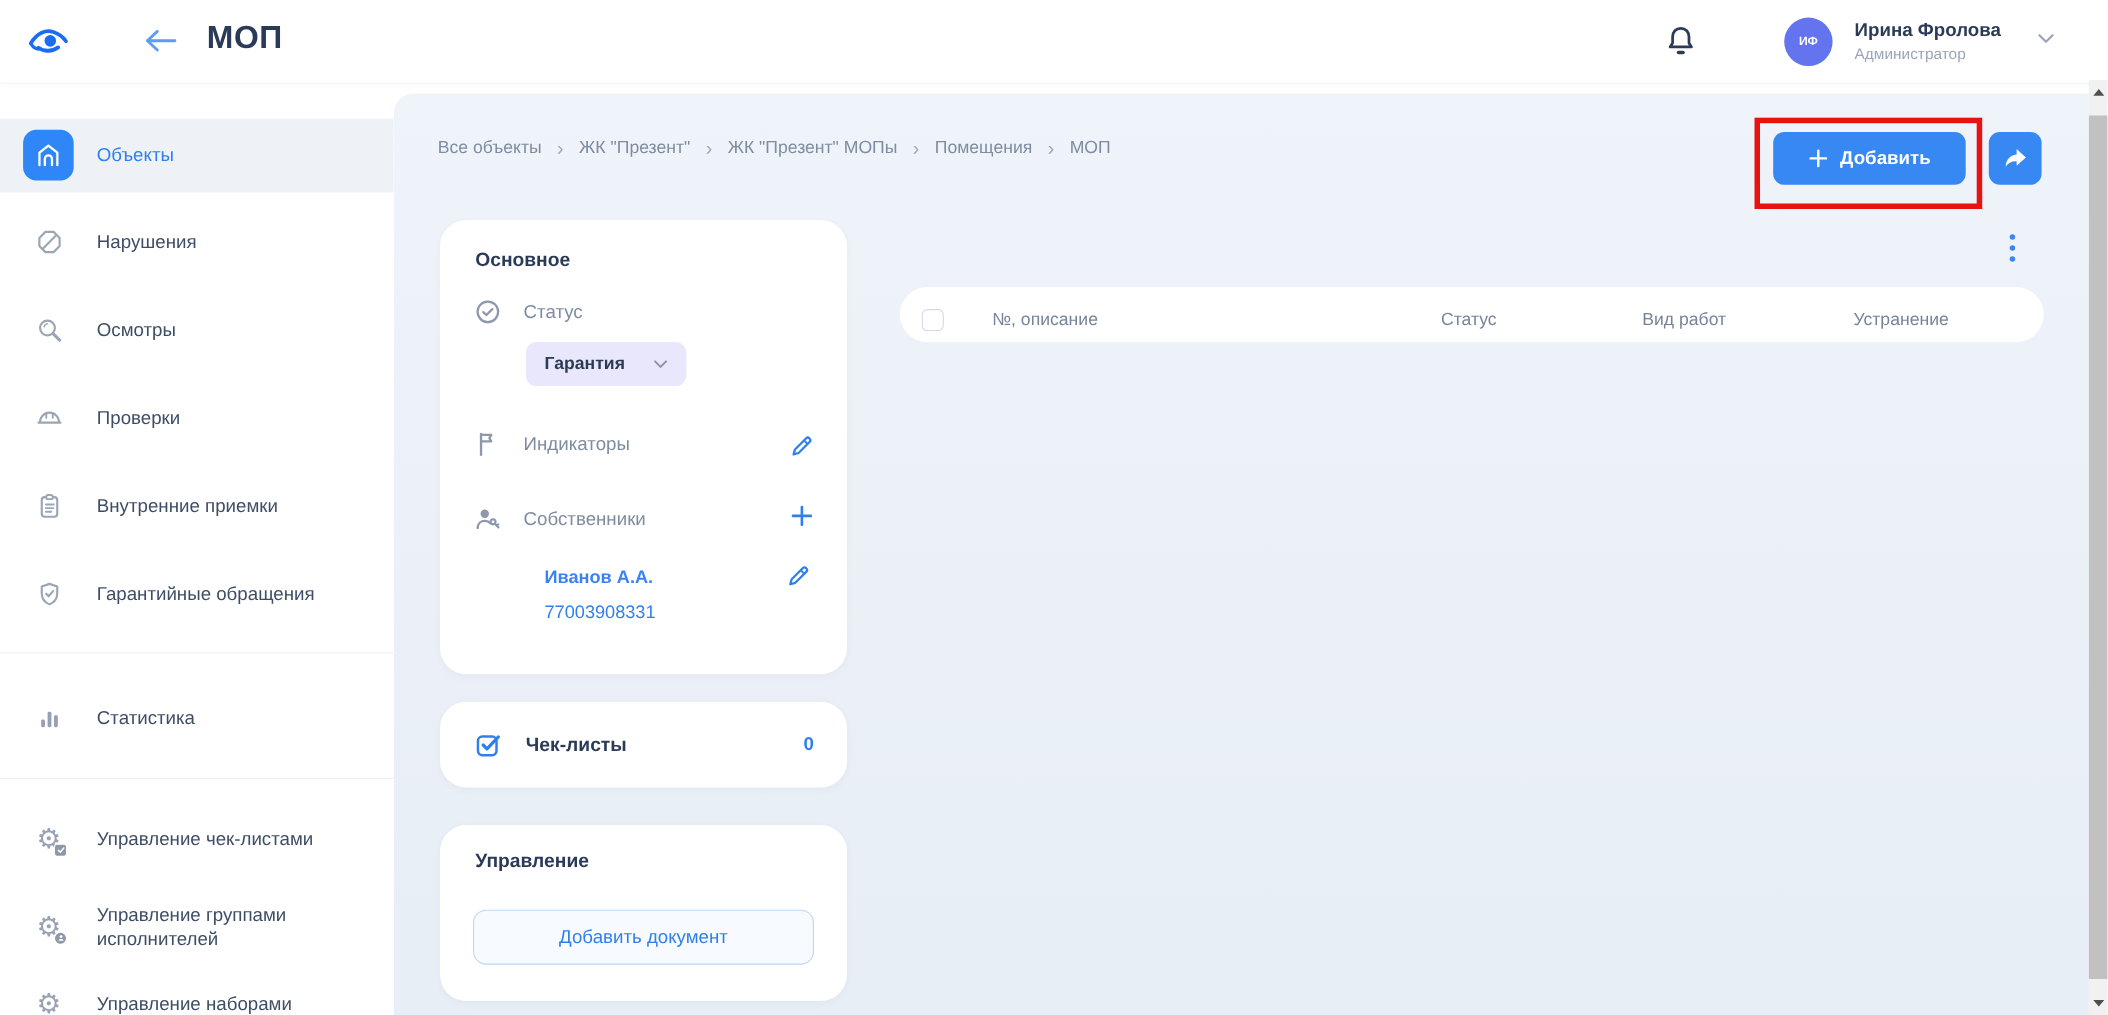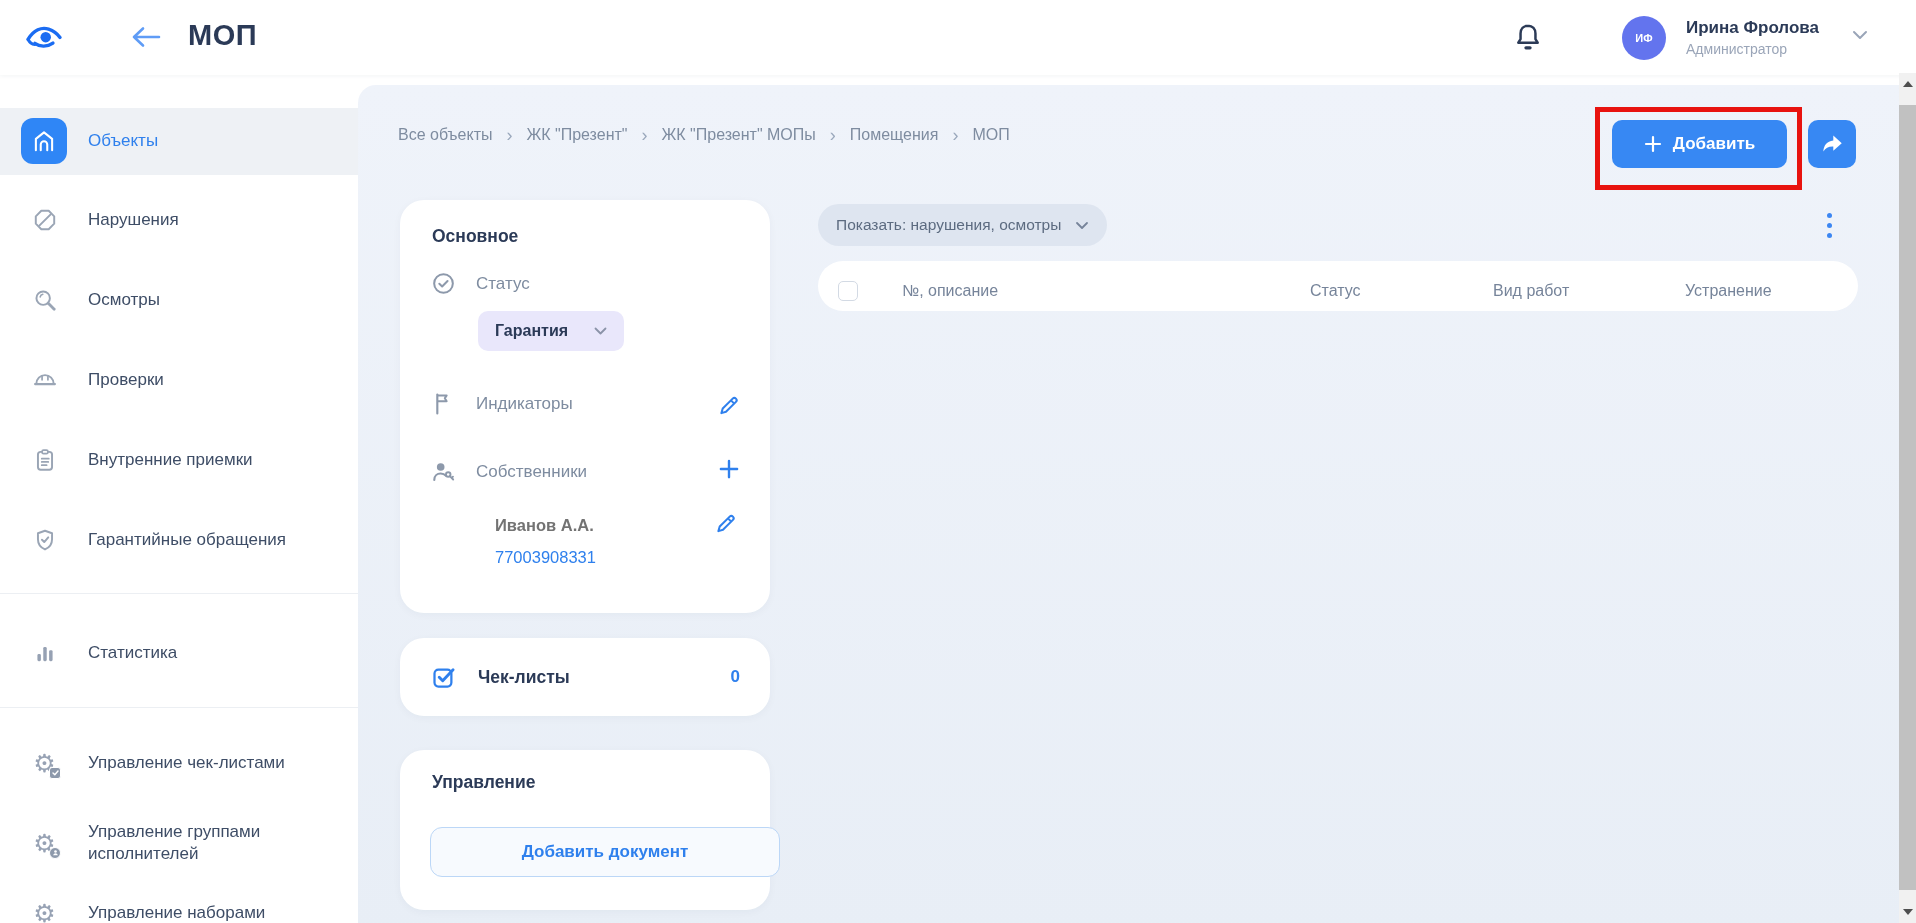--- a/index.html
+++ b/index.html
@@ -53,31 +53,31 @@
   
   .card { position:absolute; background:#fff; border-radius:24px; box-shadow:0 2px 8px rgba(20,45,85,.04); }
   .card-main { left:42px; top:115px; width:370px; height:413px; }
   .card-title { position:absolute; left:32px; top:26px; font-size:17.5px; font-weight:700; color:#2B3A57; }
   .row-ic { position:absolute; left:30px; width:27px; height:27px; }
   .row-label { position:absolute; left:76px; font-size:17px; color:#7E8CA0; }
   .status-chip { position:absolute; left:78px; top:111px; height:40px; padding:0 17px; border-radius:10px;
     background:#E9E7FB; display:flex; align-items:center; gap:26px; cursor:pointer; }
   .status-chip-label { font-size:16px; font-weight:700; color:#2B3A57; }
   .mini-action { position:absolute; width:26px; height:26px; cursor:pointer; }
-  .owner-name { position:absolute; left:95px; top:316px; font-size:16.5px; font-weight:700; color:#737373;text-align:right; }
+  .owner-name { position:absolute; left:95px; top:316px; font-size:16.5px; font-weight:700; color:#3b82f6;text-align:right; }
   .owner-phone { position:absolute; left:95px; top:348px; font-size:16.5px; color:#2F80ED; cursor:pointer; }
 
   .card-checklists { left:42px; top:553px; width:370px; height:78px; display:flex; align-items:center;
     padding:0 30px; cursor:pointer; }
   .cl-label { font-size:17.5px; font-weight:700; color:#2B3A57; margin-left:21px; }
   .cl-count { margin-left:auto; font-size:17px; font-weight:700; color:#2F80ED; }
 
   .card-documents { left:42px; top:665px; width:370px; height:160px; }
-  .doc-btn { position:absolute; left:30px; top:77px; width:350px; height:50px; border-radius:12px;
-    border:1px solid #BCD7F7; background:#F7FAFE; color:#2F80ED; font-size:17px; font-weight:700;
+  .doc-btn { position:absolute; left:30px; top:77px; width:310px; height:50px; border-radius:12px;
+    border:1px solid #BCD7F7; background:#F7FAFE; color:#2F80ED; font-size:17px; font-weight:400;
     display:flex; align-items:center; justify-content:center; cursor:pointer; }
 
   
   .filter-chip { position:absolute; left:460px; top:119px; height:42px; padding:0 18px; border-radius:21px;
     background:#DEE5F0; display:flex; align-items:center; gap:14px; cursor:pointer; }
   .filter-label { font-size:15.5px; color:#5C6B80; }
   .dots-menu { position:absolute; left:1462px; top:123px; width:18px; height:34px; display:flex; flex-direction:column;
     align-items:center; justify-content:center; gap:5px; cursor:pointer; }
   .dot { width:5px; height:5px; border-radius:50%; background:#3C86F2; }
   .table-head { position:absolute; left:460px; top:176px; width:1040px; height:50px; background:#fff; border-radius:28px; }
@@ -322,26 +322,20 @@
       </svg>
       <span class="cl-label">Чек-листы</span>
       <span class="cl-count">0</span>
     </div>
 
     <div class="card card-documents">
       <div class="card-title" style="top:22px">Управление</div>
       <div class="doc-btn">Добавить документ</div>
     </div>
 
-    <div class="filter-chip">
-      <span class="filter-label">Показать: нарушения, осмотры</span>
-      <svg width="14" height="9" viewBox="0 0 14 9">
-        <polyline points="2 2 7 7 12 2" fill="none" stroke="#76849A" stroke-width="1.8" stroke-linecap="round" stroke-linejoin="round"></polyline>
-      </svg>
-    </div>
 
     <div class="dots-menu">
       <span class="dot"></span>
         <span class="dot"></span>
         <span class="dot"></span>
     </div>
 
     <div class="table-head">
       <div class="th-checkbox"></div>
       <span class="th-col" style="left:84px">№, описание</span>

